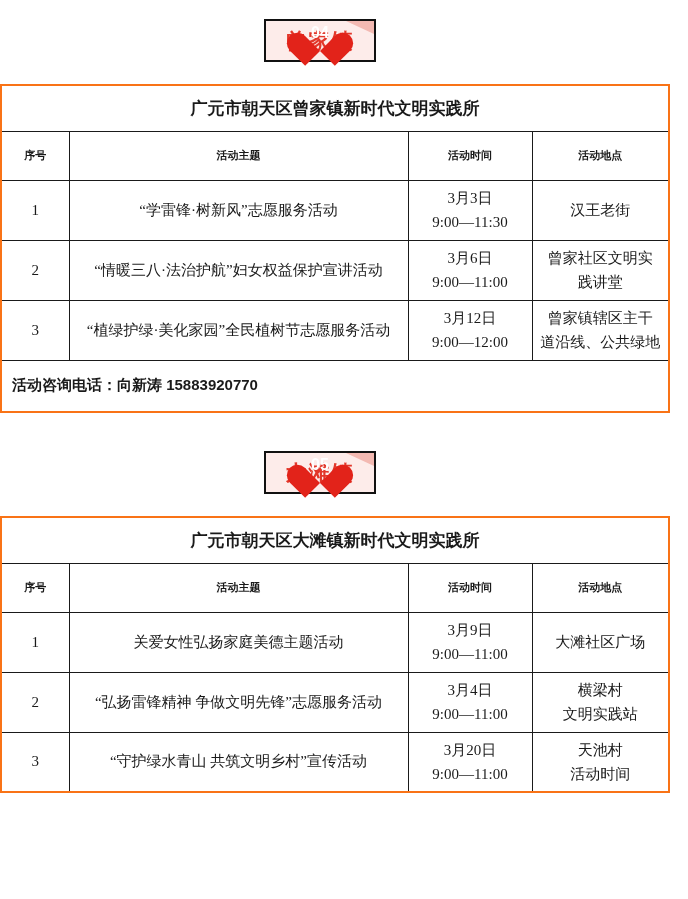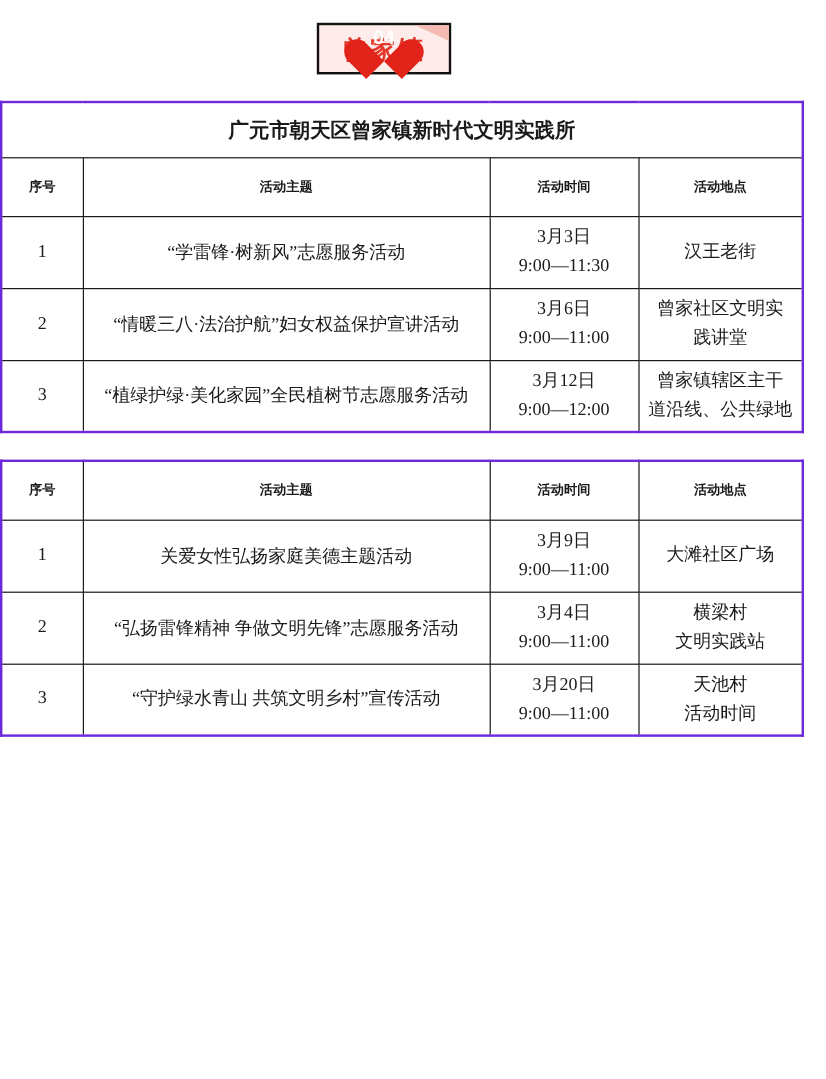--- a/index.html
+++ b/index.html
@@ -39,21 +39,21 @@
     border-top:13px solid #f3b9b2; border-left:28px solid transparent;
   }
   .badge-label {
     color:#e2372a; font-weight:bold; font-size:21px; letter-spacing:2px;
     position:relative; z-index:2;
   }
   
   table.sched {
     border-collapse:collapse; table-layout:fixed;
     width:668px; margin:22px auto 0 auto;
-    border:2px solid #6d28d9;
+    border:2px solid #f97316;
   }
   table.sched td {
     border:1px solid #1a1a1a; text-align:center; vertical-align:middle;
     padding:4px 6px; box-sizing:border-box;
   }
   tr.title-row td {
     height:46px; font-weight:bold; font-size:17px;
     font-family:"Liberation Sans", sans-serif;
   }
   tr.head-row td {
@@ -125,34 +125,49 @@
     <tr class="data-row">
       <td>3</td>
       <td>“植绿护绿·美化家园”全民植树节志愿服务活动</td>
       <td class="time">
         <span>3月12日</span>
         <span>9:00—12:00</span>
       </td>
       <td class="place">曾家镇辖区主干
 道沿线、公共绿地</td>
     </tr>
+    <tr class="footer-row">
+      <td colspan="4">活动咨询电话：向新涛 15883920770</td>
+    </tr>
   </tbody>
     </table>
 </div>
 
 <div class="block">
+  <div class="badge badge-m2">
+    <div class="heart">
+      <span class="heart-num">05</span>
+    </div>
+    <div class="badge-box">
+      <span class="fold"></span>
+      <span class="badge-label">大滩镇</span>
+    </div>
+  </div>
 
   <table class="sched">
     <colgroup>
         <col style="width:68px">
         <col style="width:339px">
         <col style="width:124px">
         <col style="width:137px">
       </colgroup>
     <tbody>
+        <tr class="title-row">
+      <td colspan="4">广元市朝天区大滩镇新时代文明实践所</td>
+    </tr>
     <tr class="head-row">
       <td>序号</td>
       <td>活动主题</td>
       <td>活动时间</td>
       <td>活动地点</td>
     </tr>
     <tr class="data-row">
       <td>1</td>
       <td>关爱女性弘扬家庭美德主题活动</td>
       <td class="time">

